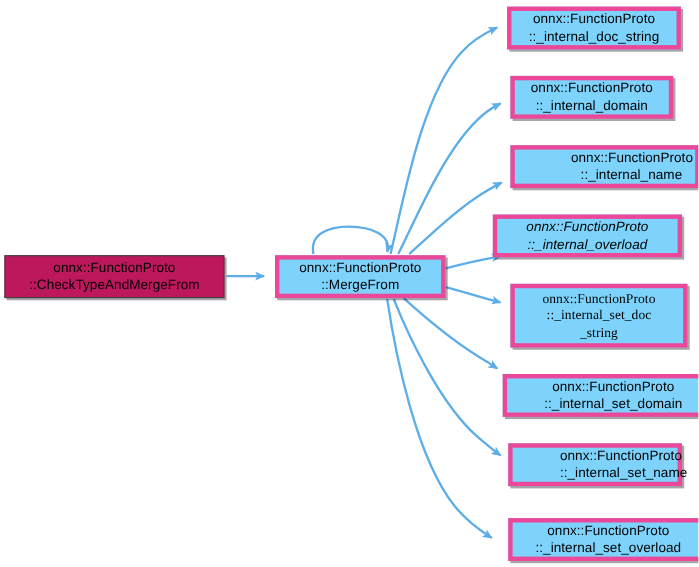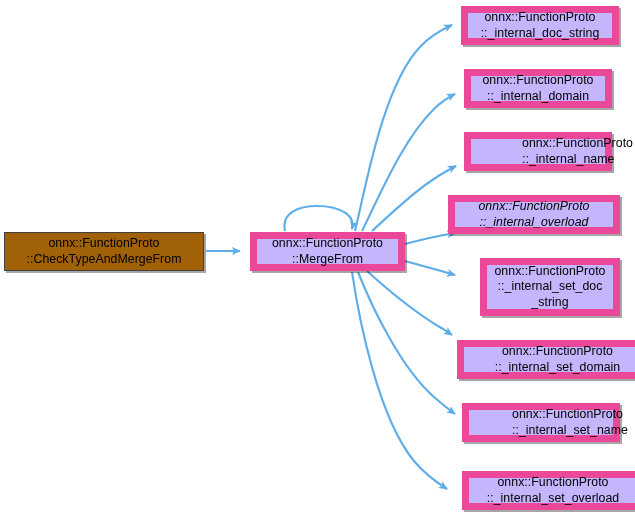--- a/index.html
+++ b/index.html
@@ -22,32 +22,32 @@
     width: 635px;
     height: 515px;
   }
   .node {
     position: absolute;
     box-sizing: border-box;
     display: flex;
     align-items: center;
     justify-content: center;
     text-align: center;
-    border: 7px solid #ec4899;
-    background: #c4b5fd;
+    border: 4px solid #ec4899;
+    background: #7dd3fc;
     color: #000000;
     font-size: 12.3px;
     line-height: 15.5px;
     letter-spacing: 0.05px;
     box-shadow: 2px 2px 0 rgba(0,0,0,0.35);
     white-space: pre;
     z-index: 2;
   }
   .node.current {
-    background: #a16207;
+    background: #be185d;
     border: 1px solid #404040;
   }
   .node-label {
     display: block;
     width: 100%;
     padding: 0 3px;
     box-sizing: border-box;
   }
 </style>
 </head>
@@ -88,31 +88,31 @@
   <div class="node" style="left:461px; top:6px; width:158px; height:39px;">
     <span class="node-label"><span>onnx::FunctionProto</span>
 <span>::_internal_doc_string</span></span>
   </div>
 
   <div class="node" style="left:464px; top:69px; width:148px; height:39px;">
     <span class="node-label"><span>onnx::FunctionProto</span>
 <span>::_internal_domain</span></span>
   </div>
 
-  <div class="node" style="left:464px; top:132px; width:148px; height:39px;padding-left:48px;">
+  <div class="node" style="left:464px; top:132px; width:172px; height:39px;padding-left:48px;">
     <span class="node-label"><span>onnx::FunctionProto</span>
 <span>::_internal_name</span></span>
   </div>
 
   <div class="node" style="left:448px; top:195px; width:172px; height:39px;font-style:italic;">
     <span class="node-label"><span>onnx::FunctionProto</span>
 <span>::_internal_overload</span></span>
   </div>
 
-  <div class="node" style="left:480px; top:258px; width:140px; height:58px;">
+  <div class="node" style="left:464px; top:258px; width:161px; height:58px;font-family:Liberation Serif, serif;">
     <span class="node-label"><span>onnx::FunctionProto</span>
 <span>::_internal_set_doc</span>
 <span>_string</span></span>
   </div>
 
   <div class="node" style="left:457px; top:340px; width:201px; height:39px;">
     <span class="node-label"><span>onnx::FunctionProto</span>
 <span>::_internal_set_domain</span></span>
   </div>
 

